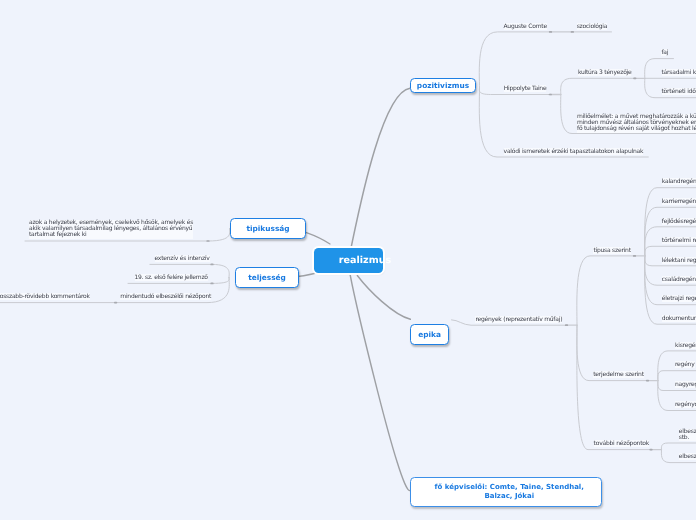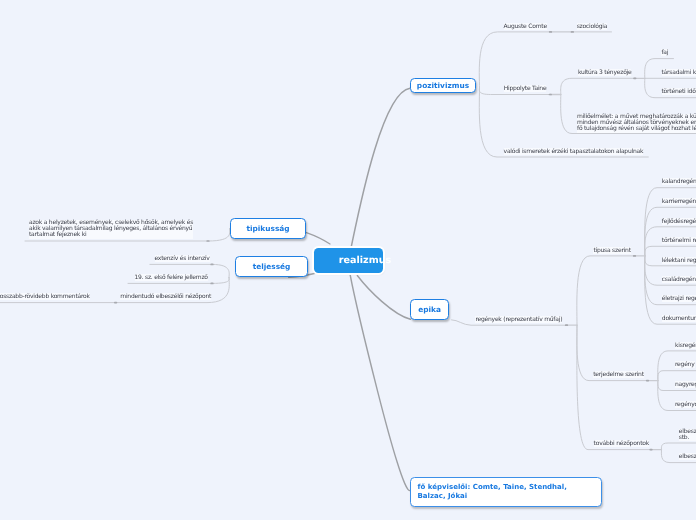--- a/index.html
+++ b/index.html
@@ -93,28 +93,28 @@
   <div class="box box-root" style="left:314px;top:248px;width:69px;height:25px;">
     <span>realizmus</span>
   </div>
 
   <div class="box box-branch" style="left:410px;top:78px;width:66px;height:15px;">
     <span>pozitivizmus</span>
   </div>
   <div class="box box-branch" style="left:230px;top:218px;width:76px;height:21px;">
     <span>tipikusság</span>
   </div>
-  <div class="box box-branch" style="left:235px;top:256px;width:73px;height:21px;">
+  <div class="box box-branch" style="left:235px;top:267px;width:64px;height:21px;">
     <span>teljesség</span>
   </div>
-  <div class="box box-branch" style="left:410px;top:299px;width:39px;height:21px;">
+  <div class="box box-branch" style="left:410px;top:324px;width:39px;height:21px;">
     <span>epika</span>
   </div>
 
-  <div class="box box-note" style="left:410px;top:477px;width:192px;height:30px;padding-top:5px;">
+  <div class="box box-note" style="left:410px;top:477px;width:192px;height:30px;padding-top:5px;text-align:center;">
     <span class="nl">fő képviselői: Comte, Taine, Stendhal,</span>
     <span class="nl">Balzac, Jókai</span>
   </div>
 
   <div class="leaf" style="left:503.5px;top:23.6px;"><span>Auguste Comte</span></div>
   <div class="leaf" style="left:576.7px;top:23.6px;"><span>szociológia</span></div>
   <div class="leaf" style="left:503.7px;top:86.1px;"><span>Hippolyte Taine</span></div>
   <div class="leaf" style="left:577.9px;top:70.0px;"><span>kultúra 3 tényezője</span></div>
   <div class="leaf" style="left:661.4px;top:50.3px;"><span>faj</span></div>
   <div class="leaf" style="left:661.5px;top:69.9px;"><span>társadalmi környezet</span></div>

